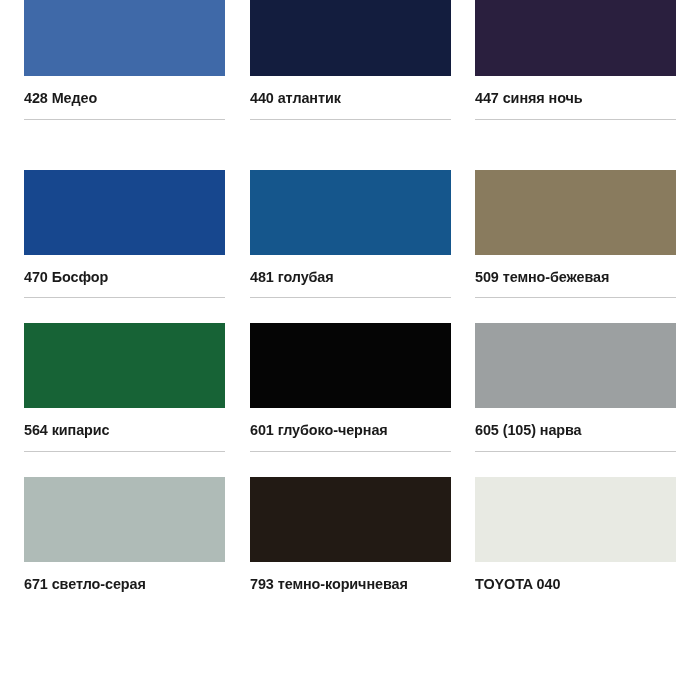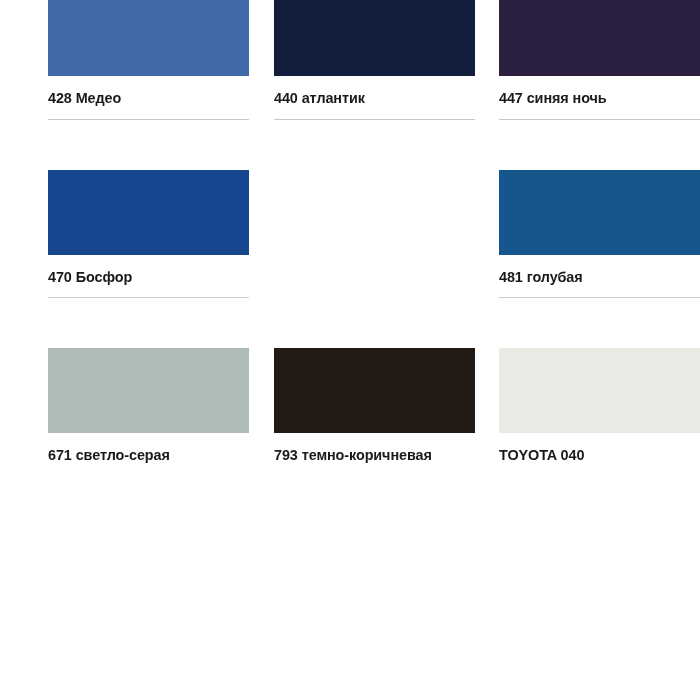--- a/index.html
+++ b/index.html
@@ -19,21 +19,20 @@
     width: 700px;
     height: 700px;
     box-sizing: border-box;
     padding: 0 24px;
   }
 
   .swatch-row {
     display: flex;
     width: 652px;
     justify-content: space-between;
-    margin-left: 24px;
   }
 
   
   .swatch-row.row-clipped .swatch-chip {
     height: 76px;
   }
 
   .swatch-cell {
     width: 201px;
     box-sizing: border-box;
@@ -103,24 +102,46 @@
     <div class="swatch-cell">
       <div class="swatch-chip" style="background-color: rgb(23, 71, 142);"></div>
       <div class="swatch-label">470 Босфор</div>
       <div class="swatch-divider"></div>
     </div>
     <div class="swatch-cell">
       <div class="swatch-chip" style="background-color: rgb(21, 86, 140);"></div>
       <div class="swatch-label">481 голубая</div>
       <div class="swatch-divider"></div>
     </div>
+    <div class="swatch-cell">
+      <div class="swatch-chip" style="background-color: rgb(137, 123, 94);"></div>
+      <div class="swatch-label">509 темно-бежевая</div>
+      <div class="swatch-divider"></div>
+    </div>
   </div>
 
   <div class="row-spacer"></div>
 
+  <div class="swatch-row">
+    <div class="swatch-cell">
+      <div class="swatch-chip" style="background-color: rgb(23, 99, 54);"></div>
+      <div class="swatch-label">564 кипарис</div>
+      <div class="swatch-divider"></div>
+    </div>
+    <div class="swatch-cell">
+      <div class="swatch-chip" style="background-color: rgb(5, 5, 5);"></div>
+      <div class="swatch-label">601 глубоко-черная</div>
+      <div class="swatch-divider"></div>
+    </div>
+    <div class="swatch-cell">
+      <div class="swatch-chip" style="background-color: rgb(156, 160, 161);"></div>
+      <div class="swatch-label">605 (105) нарва</div>
+      <div class="swatch-divider"></div>
+    </div>
+  </div>
 
   <div class="row-spacer"></div>
 
   <div class="swatch-row">
     <div class="swatch-cell">
       <div class="swatch-chip" style="background-color: rgb(175, 187, 183);"></div>
       <div class="swatch-label">671 светло-серая</div>
 
     </div>
     <div class="swatch-cell">

